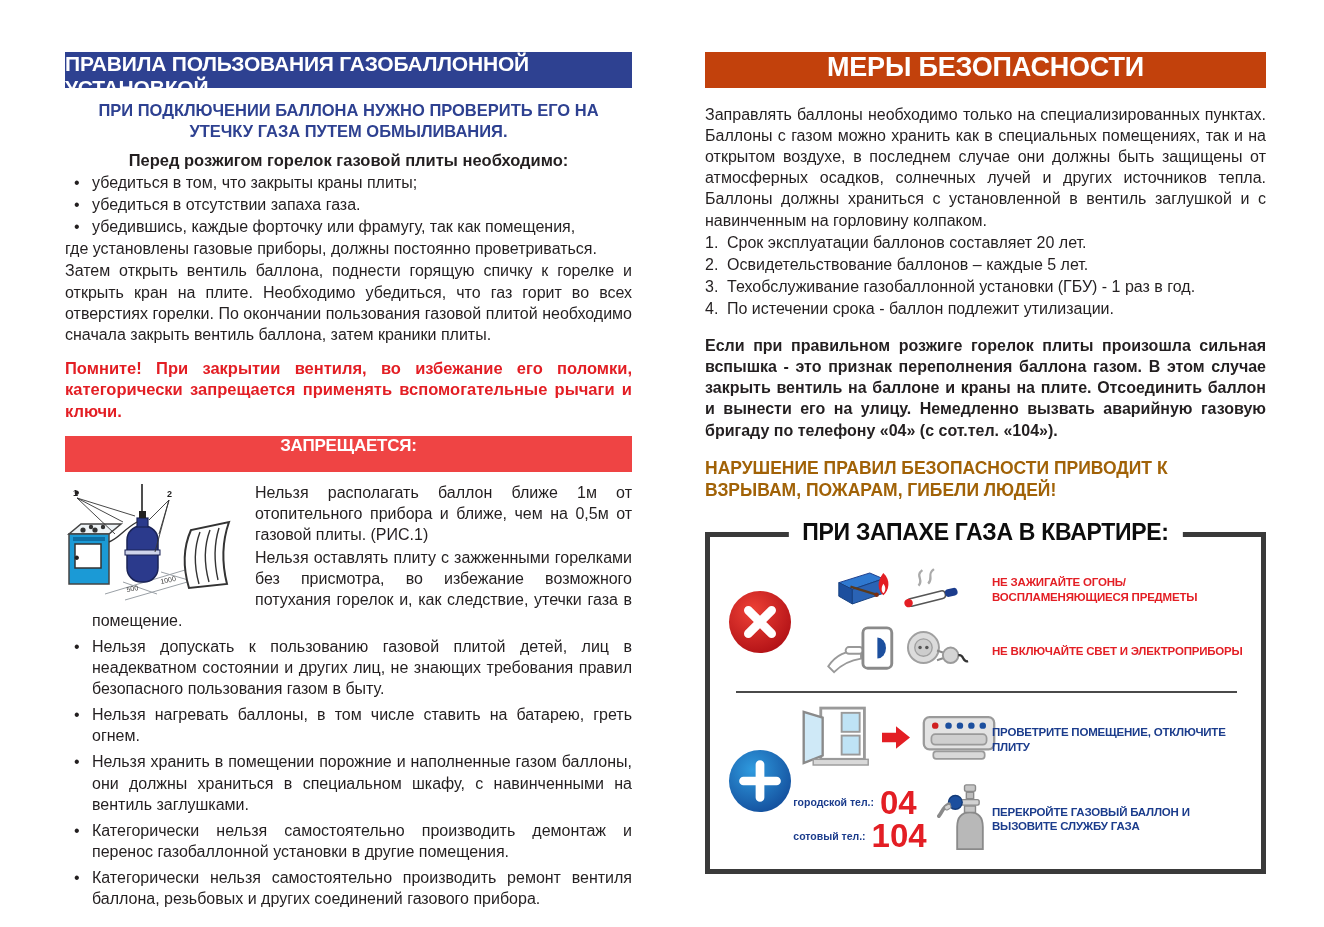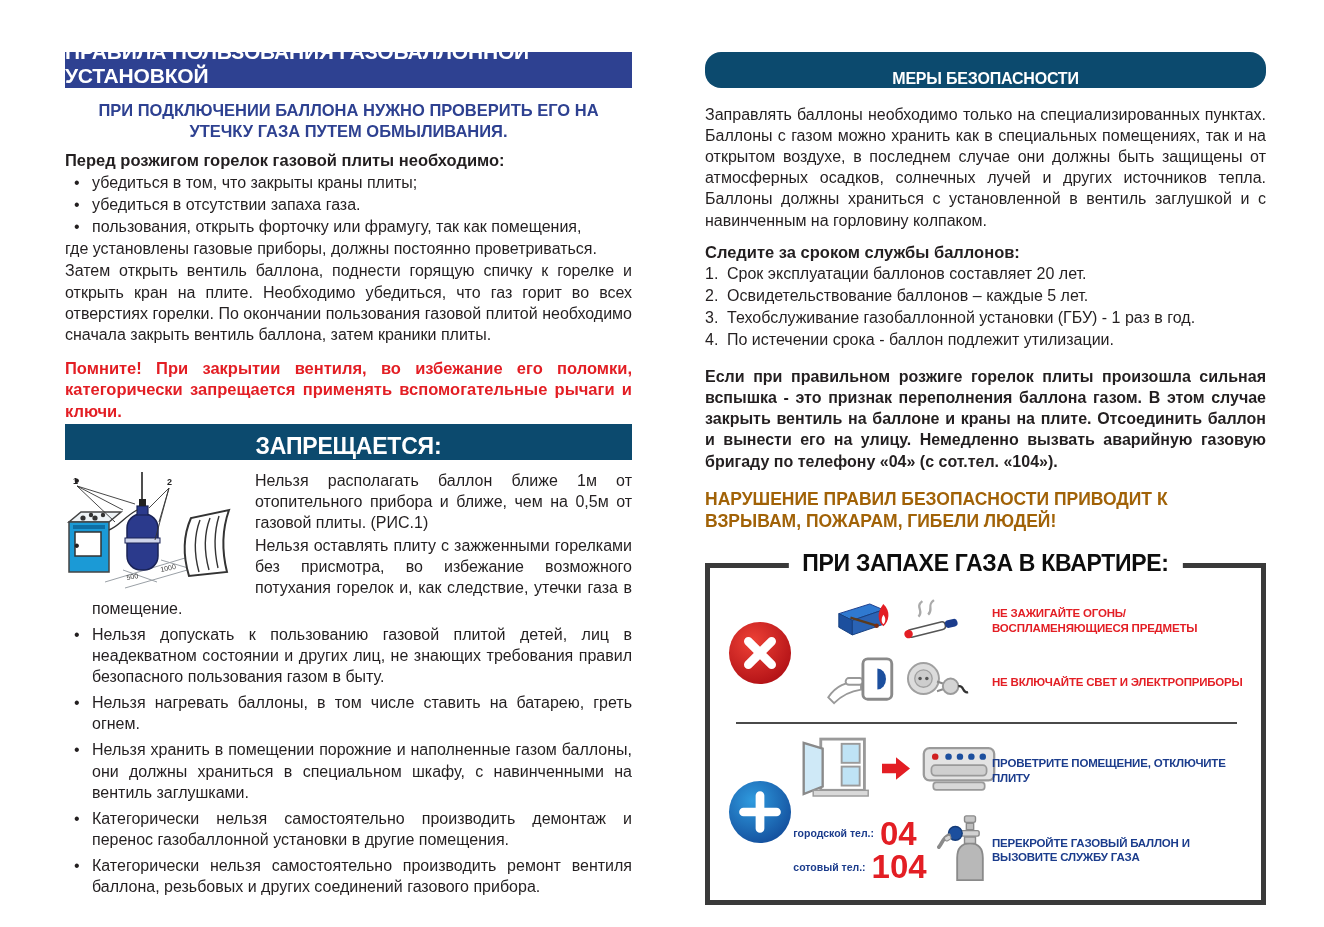--- a/index.html
+++ b/index.html
@@ -1,29 +1,29 @@
 <!DOCTYPE html>
 <html><head>
 <meta charset="utf-8">
 <style>
   html,body{margin:0;padding:0;background:#fff;}
   .page{position:relative;width:1324px;height:927px;background:#ffffff;overflow:hidden;
         font-family:"Liberation Sans", sans-serif;color:#231f20;}
   .col{position:absolute;top:52px;}
   .col-left{left:65px;width:567px;}
   .col-right{left:705px;width:561px;}
-  .band{height:36px;display:flex;align-items:flex-end;justify-content:center;
+  .band{height:36px;display:flex;align-items:flex-start;justify-content:center;
         color:#fff;font-weight:bold;letter-spacing:-0.2px;}
   .band-navy{background:#2e4191;font-size:21px;}
-  .band-azure{background:#0c4a6e;font-size:16px;border-radius:16px;}
-  .band-red{background:#0c4a6e;font-size:23px;margin-top:2px;}
+  .band-azure{background:#c2410c;font-size:27px;}
+  .band-red{background:#ef4444;font-size:17px;margin-top:14px;}
   .t{font-size:16px;line-height:1.32;}
   .subheading{margin-top:12px;color:#2e4191;font-weight:bold;font-size:16.5px;
               line-height:1.28;text-align:center;}
-  .lead{margin-top:8px;font-weight:bold;font-size:16.5px;}
+  .lead{margin-top:8px;font-weight:bold;font-size:16.5px;text-align:center;}
   .bullet{position:relative;padding-left:27px;text-align:justify;margin-top:1px;}
   .bullet::before{content:"•";position:absolute;left:9px;top:0;}
   .bullet.tight{margin-top:0;}
   .cont{margin-top:1px;text-align:justify;}
   .para{margin-top:1px;text-align:justify;}
   .warning-red{margin-top:13px;color:#e31e24;font-weight:bold;font-size:16.5px;
                text-align:justify;line-height:1.3;}
   .fig-row{margin-top:10px;overflow:hidden;}
   .figure{float:left;width:182px;height:120px;margin-right:8px;}
   .banned-list{margin-top:4px;}
@@ -62,21 +62,21 @@
   <div class="col col-left">
     <div class="band band-navy">
       <span>ПРАВИЛА ПОЛЬЗОВАНИЯ ГАЗОБАЛЛОННОЙ УСТАНОВКОЙ</span>
     </div>
 
     <div class="subheading">ПРИ ПОДКЛЮЧЕНИИ БАЛЛОНА НУЖНО ПРОВЕРИТЬ ЕГО НА УТЕЧКУ ГАЗА ПУТЕМ ОБМЫЛИВАНИЯ.</div>
     <div class="lead t">Перед розжигом горелок газовой плиты необходимо:</div>
 
     <div class="bullet t tight">убедиться в том, что закрыты краны плиты;</div>
     <div class="bullet t">убедиться в отсутствии запаха газа.</div>
-    <div class="bullet t">пользования, открыть форточку или фрамугу, так как помещения,</div>
+    <div class="bullet t">убедившись, каждые форточку или фрамугу, так как помещения,</div>
     <div class="cont t">где установлены газовые приборы, должны постоянно проветриваться.</div>
     <div class="para t">Затем открыть вентиль баллона, поднести горящую спичку к горелке и открыть кран на плите. Необходимо убедиться, что газ горит во всех отверстиях горелки. По окончании пользования газовой плитой необходимо сначала закрыть вентиль баллона, затем краники плиты.</div>
 
     <div class="warning-red">Помните! При закрытии вентиля, во избежание его поломки, категорически запрещается применять вспомогательные рычаги и ключи.</div>
 
     <div class="band band-red">
       <span>ЗАПРЕЩАЕТСЯ:</span>
     </div>
 
     <div class="fig-row">
@@ -140,21 +140,20 @@
     </div>
   </div>
 
   <div class="col col-right">
     <div class="band band-azure">
       <span>МЕРЫ БЕЗОПАСНОСТИ</span>
     </div>
 
     <div class="r-para t">Заправлять баллоны необходимо только на специализированных пунктах. Баллоны с газом можно хранить как в специальных помещениях, так и на открытом воздухе, в последнем случае они должны быть защищены от атмосферных осадков, солнечных лучей и других источников тепла. Баллоны должны храниться с установленной в вентиль заглушкой и с навинченным на горловину колпаком.</div>
 
-    <div class="service-title">Следите за сроком службы баллонов:</div>
     <div class="service-item t">
       <span class="service-num">1.</span>
       <span>Срок эксплуатации баллонов составляет 20 лет.</span>
     </div>
     <div class="service-item t">
       <span class="service-num">2.</span>
       <span>Освидетельствование баллонов – каждые 5 лет.</span>
     </div>
     <div class="service-item t">
       <span class="service-num">3.</span>

